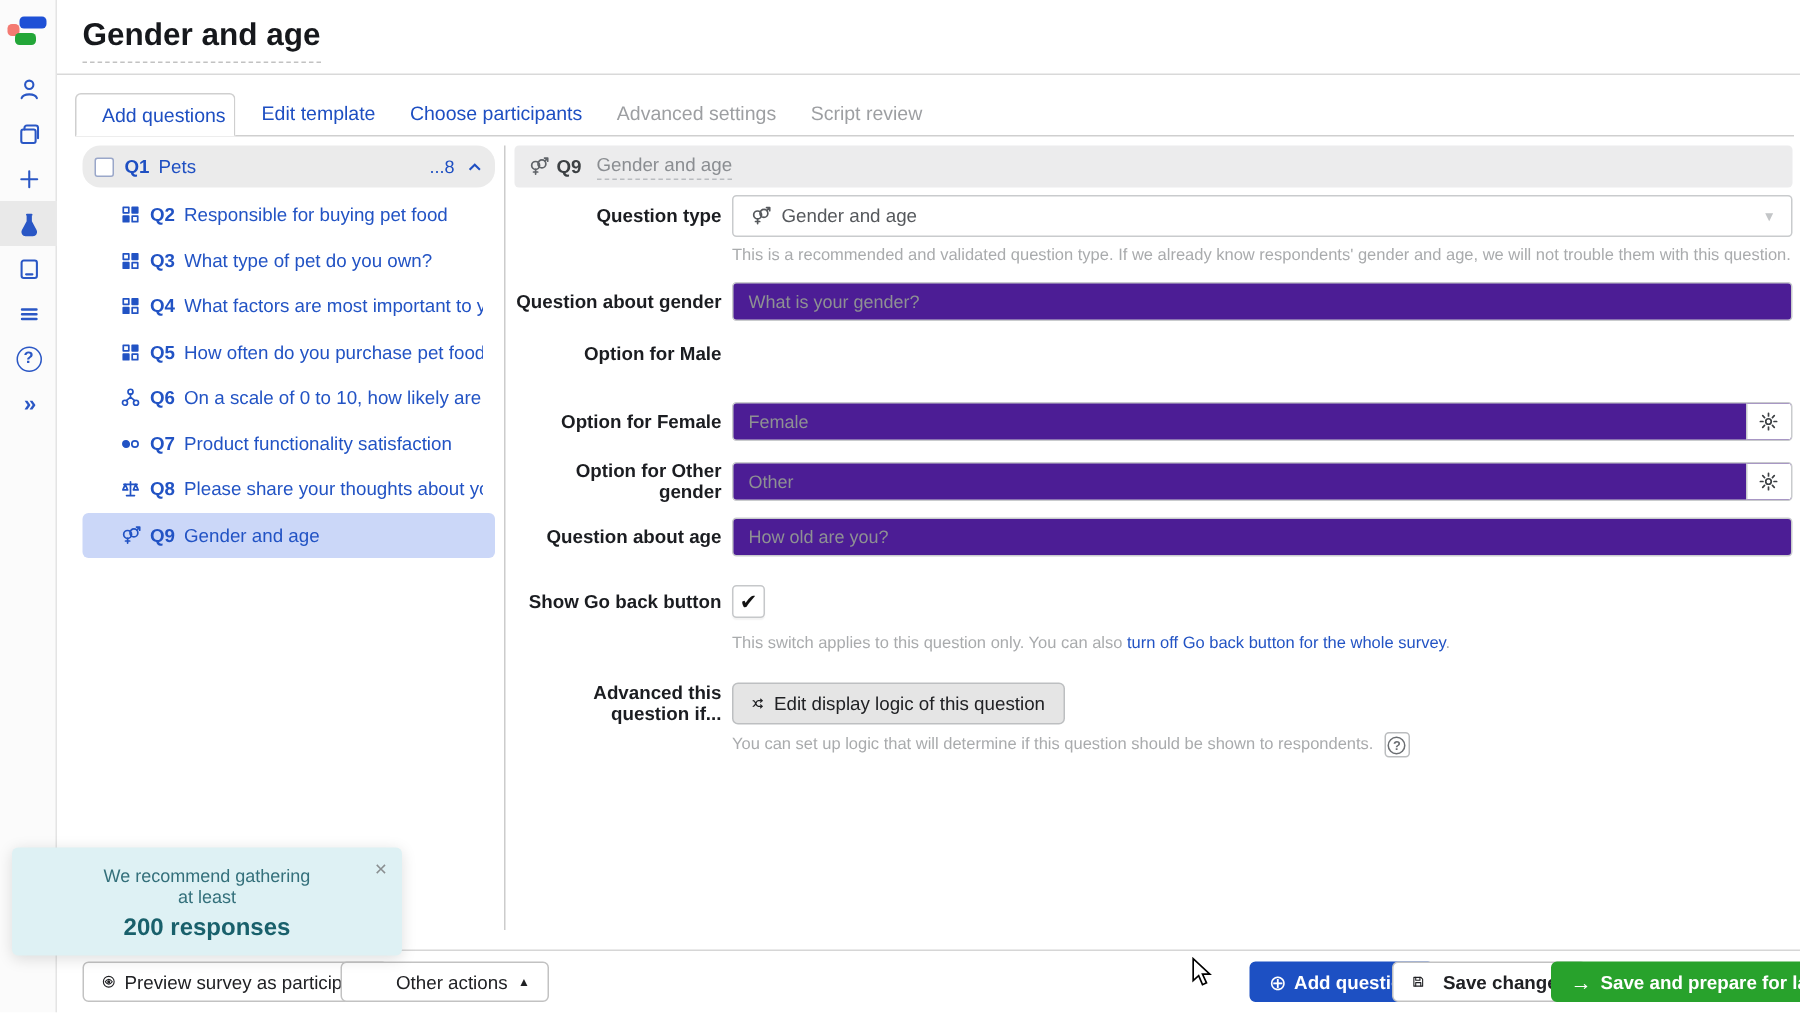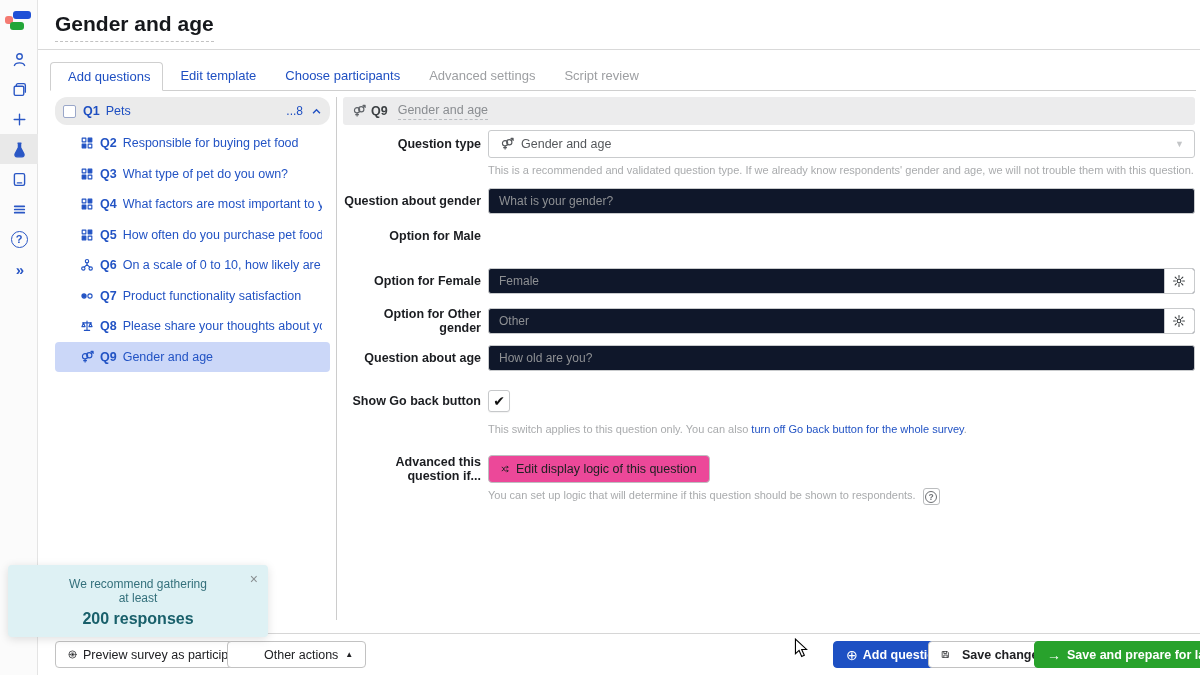--- a/index.html
+++ b/index.html
@@ -26,21 +26,21 @@
 
   
   .topbar { position:absolute; left:38px; top:0; right:0; height:50px;
     border-bottom:1px solid #d9d9d9; background:#fff; }
   .page-title { position:absolute; left:17px; top:12px; font-size:21px; font-weight:bold;
     color:#16181c; border-bottom:1px dashed #c2c2c2; padding-bottom:5px; }
 
   
   .tabs { position:absolute; left:50px; top:62px; right:4px; height:29px;
     display:flex; align-items:stretch; border-bottom:1px solid #cfcfcf; }
-  .tab { padding:6px 12px 0 17px; font-size:13px; color:#1e4fc2; cursor:pointer; white-space:nowrap; }
+  .tab { padding:6px 6px 0 17px; font-size:13px; color:#1e4fc2; cursor:pointer; white-space:nowrap; }
   .tab.active { background:#fff; border:1px solid #cfcfcf; border-bottom:1px solid #fff;
     border-radius:4px 4px 0 0; margin-bottom:-1px; }
   .tab.disabled { color:#9d9fa2; cursor:default; }
 
   
   .qlist { position:absolute; left:55px; top:97px; width:275px; }
   .qgroup { height:28px; background:#ebebeb; border-radius:12px; display:flex;
     align-items:center; padding:0 8px; color:#1e4fc2; font-size:12.5px; cursor:pointer; }
   .qcheck { width:13px; height:13px; border:1.5px solid #9aa7c9; border-radius:2px;
     background:#fff; margin-right:7px; flex:0 0 auto; }
@@ -74,32 +74,32 @@
   .fhelp { position:absolute; left:145px; right:0; font-size:11px; color:#a9abad; }
   .fhelp a { color:#2253c4; text-decoration:none; cursor:pointer; }
 
   .selectbox { flex:1; height:28px; border:1px solid #c9cbcd; border-radius:3px; background:#fff;
     display:flex; align-items:center; padding:0 10px; cursor:pointer; }
   .selectbox .qicon { color:#55585c; margin-right:7px; }
   .sel-text { font-size:12.5px; color:#55585c; }
   .sel-caret { margin-left:auto; color:#c3c5c7; font-size:9px; }
 
   .igroup { flex:1; display:flex; height:26px; border:1px solid #c9cbcd; border-radius:3px;
-    background:#0f172a; overflow:hidden; }
+    background:#4c1d95; overflow:hidden; }
   .igroup input { flex:1; border:none; outline:none; padding:0 10px; font-size:12px;
     color:#8e9093; font-family:inherit; background:transparent; }
   .gearbtn { width:30px; border-left:1px solid #c9cbcd; display:flex; align-items:center;
     justify-content:center; color:#3c4043; cursor:pointer; background:#fff; }
   .gearbtn svg { width:14px; height:14px; }
 
   .checkbox { width:22px; height:22px; border:1px solid #c6c8ca; border-radius:3px; background:#fff;
     display:flex; align-items:center; justify-content:center; font-size:14px; color:#111;
     cursor:pointer; box-shadow:0 1px 1px rgba(0,0,0,.05); }
 
-  .logicbtn { height:28px; border:1px solid #bdbfc1; border-radius:4px; background:#ec4899;
+  .logicbtn { height:28px; border:1px solid #bdbfc1; border-radius:4px; background:#e5e5e5;
     display:flex; align-items:center; padding:0 12px; font-size:12.5px; color:#202124;
     cursor:pointer; }
   .logicbtn svg { width:14px; height:14px; margin-right:6px; color:#202124; }
   .helpbox { display:inline-flex; width:17px; height:17px; border:1px solid #bbbdbf; border-radius:3px;
     align-items:center; justify-content:center; margin-left:4px; vertical-align:middle; cursor:pointer; }
   .helpbox b { width:12px; height:12px; border:1px solid #6b6e72; border-radius:50%; color:#6b6e72;
     font-size:8.5px; line-height:10px; text-align:center; font-weight:bold; }
 
   
   .footer { position:absolute; left:38px; right:0; bottom:0; height:42px; background:#fff;

